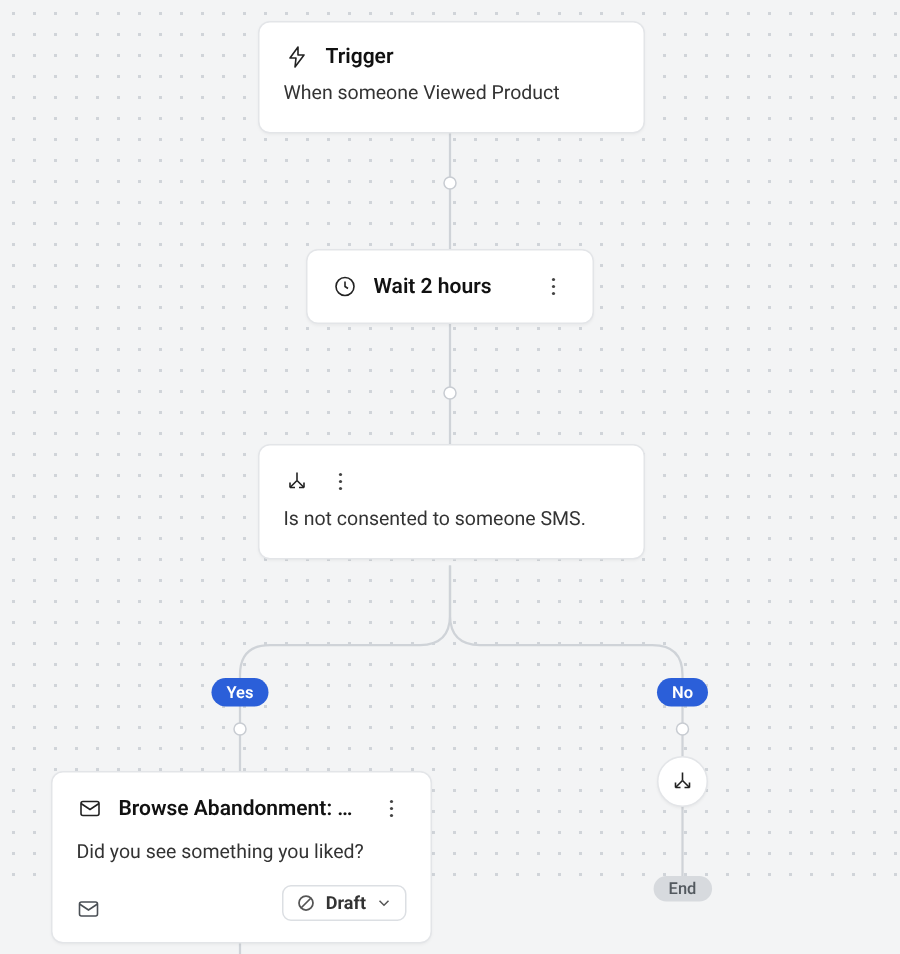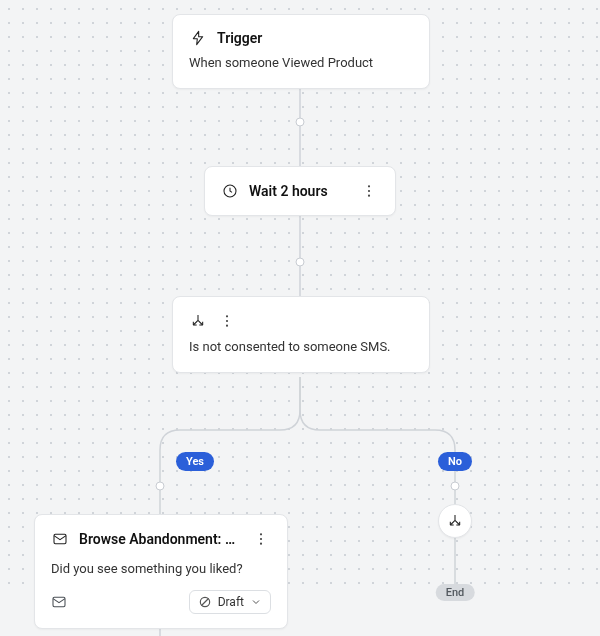--- a/index.html
+++ b/index.html
@@ -117,23 +117,24 @@
     color: #333;
     cursor: pointer;
     background: #fff;
   }
   .status-select .dot-icon {
     width: 14px; height: 14px;
     display:inline-flex;align-items:center;justify-content:center;
   }
   .email-node-footer {
     display: flex;
-    align-items: center;
+    align-items: flex-end;
     justify-content: space-between;
     margin-top: 14px;
+    font-weight: bold;
   }
   .prov-icon {
     width: 16px; height: 16px;
     display:inline-flex;align-items:center;justify-content:center;
     color:#4a4f55;
   }
 </style>
 </head>
 <body>
 
@@ -200,21 +201,21 @@
         <svg viewBox="0 0 24 24" fill="currentColor" stroke="none">
             <circle cx="12" cy="5" r="1.6"></circle>
             <circle cx="12" cy="12" r="1.6"></circle>
             <circle cx="12" cy="19" r="1.6"></circle>
           </svg>
       </span>
     </div>
     <div class="desc">Is not consented to someone SMS.</div>
   </div>
 
-  <div class="pill" style="left:160px; top:452px;margin-left:35px;">Yes</div>
+  <div class="pill" style="left:160px; top:452px;">Yes</div>
   <div class="pill" style="left:455px; top:452px;">No</div>
 
   <div class="node" style="left:34px; top:514px; width:254px;">
     <div class="header">
       <span class="icon">
         <svg viewBox="0 0 24 24">
             <rect x="3" y="5" width="18" height="14" rx="2"></rect>
             <path d="M3 7 L12 13 L21 7"></path>
           </svg>
       </span>

